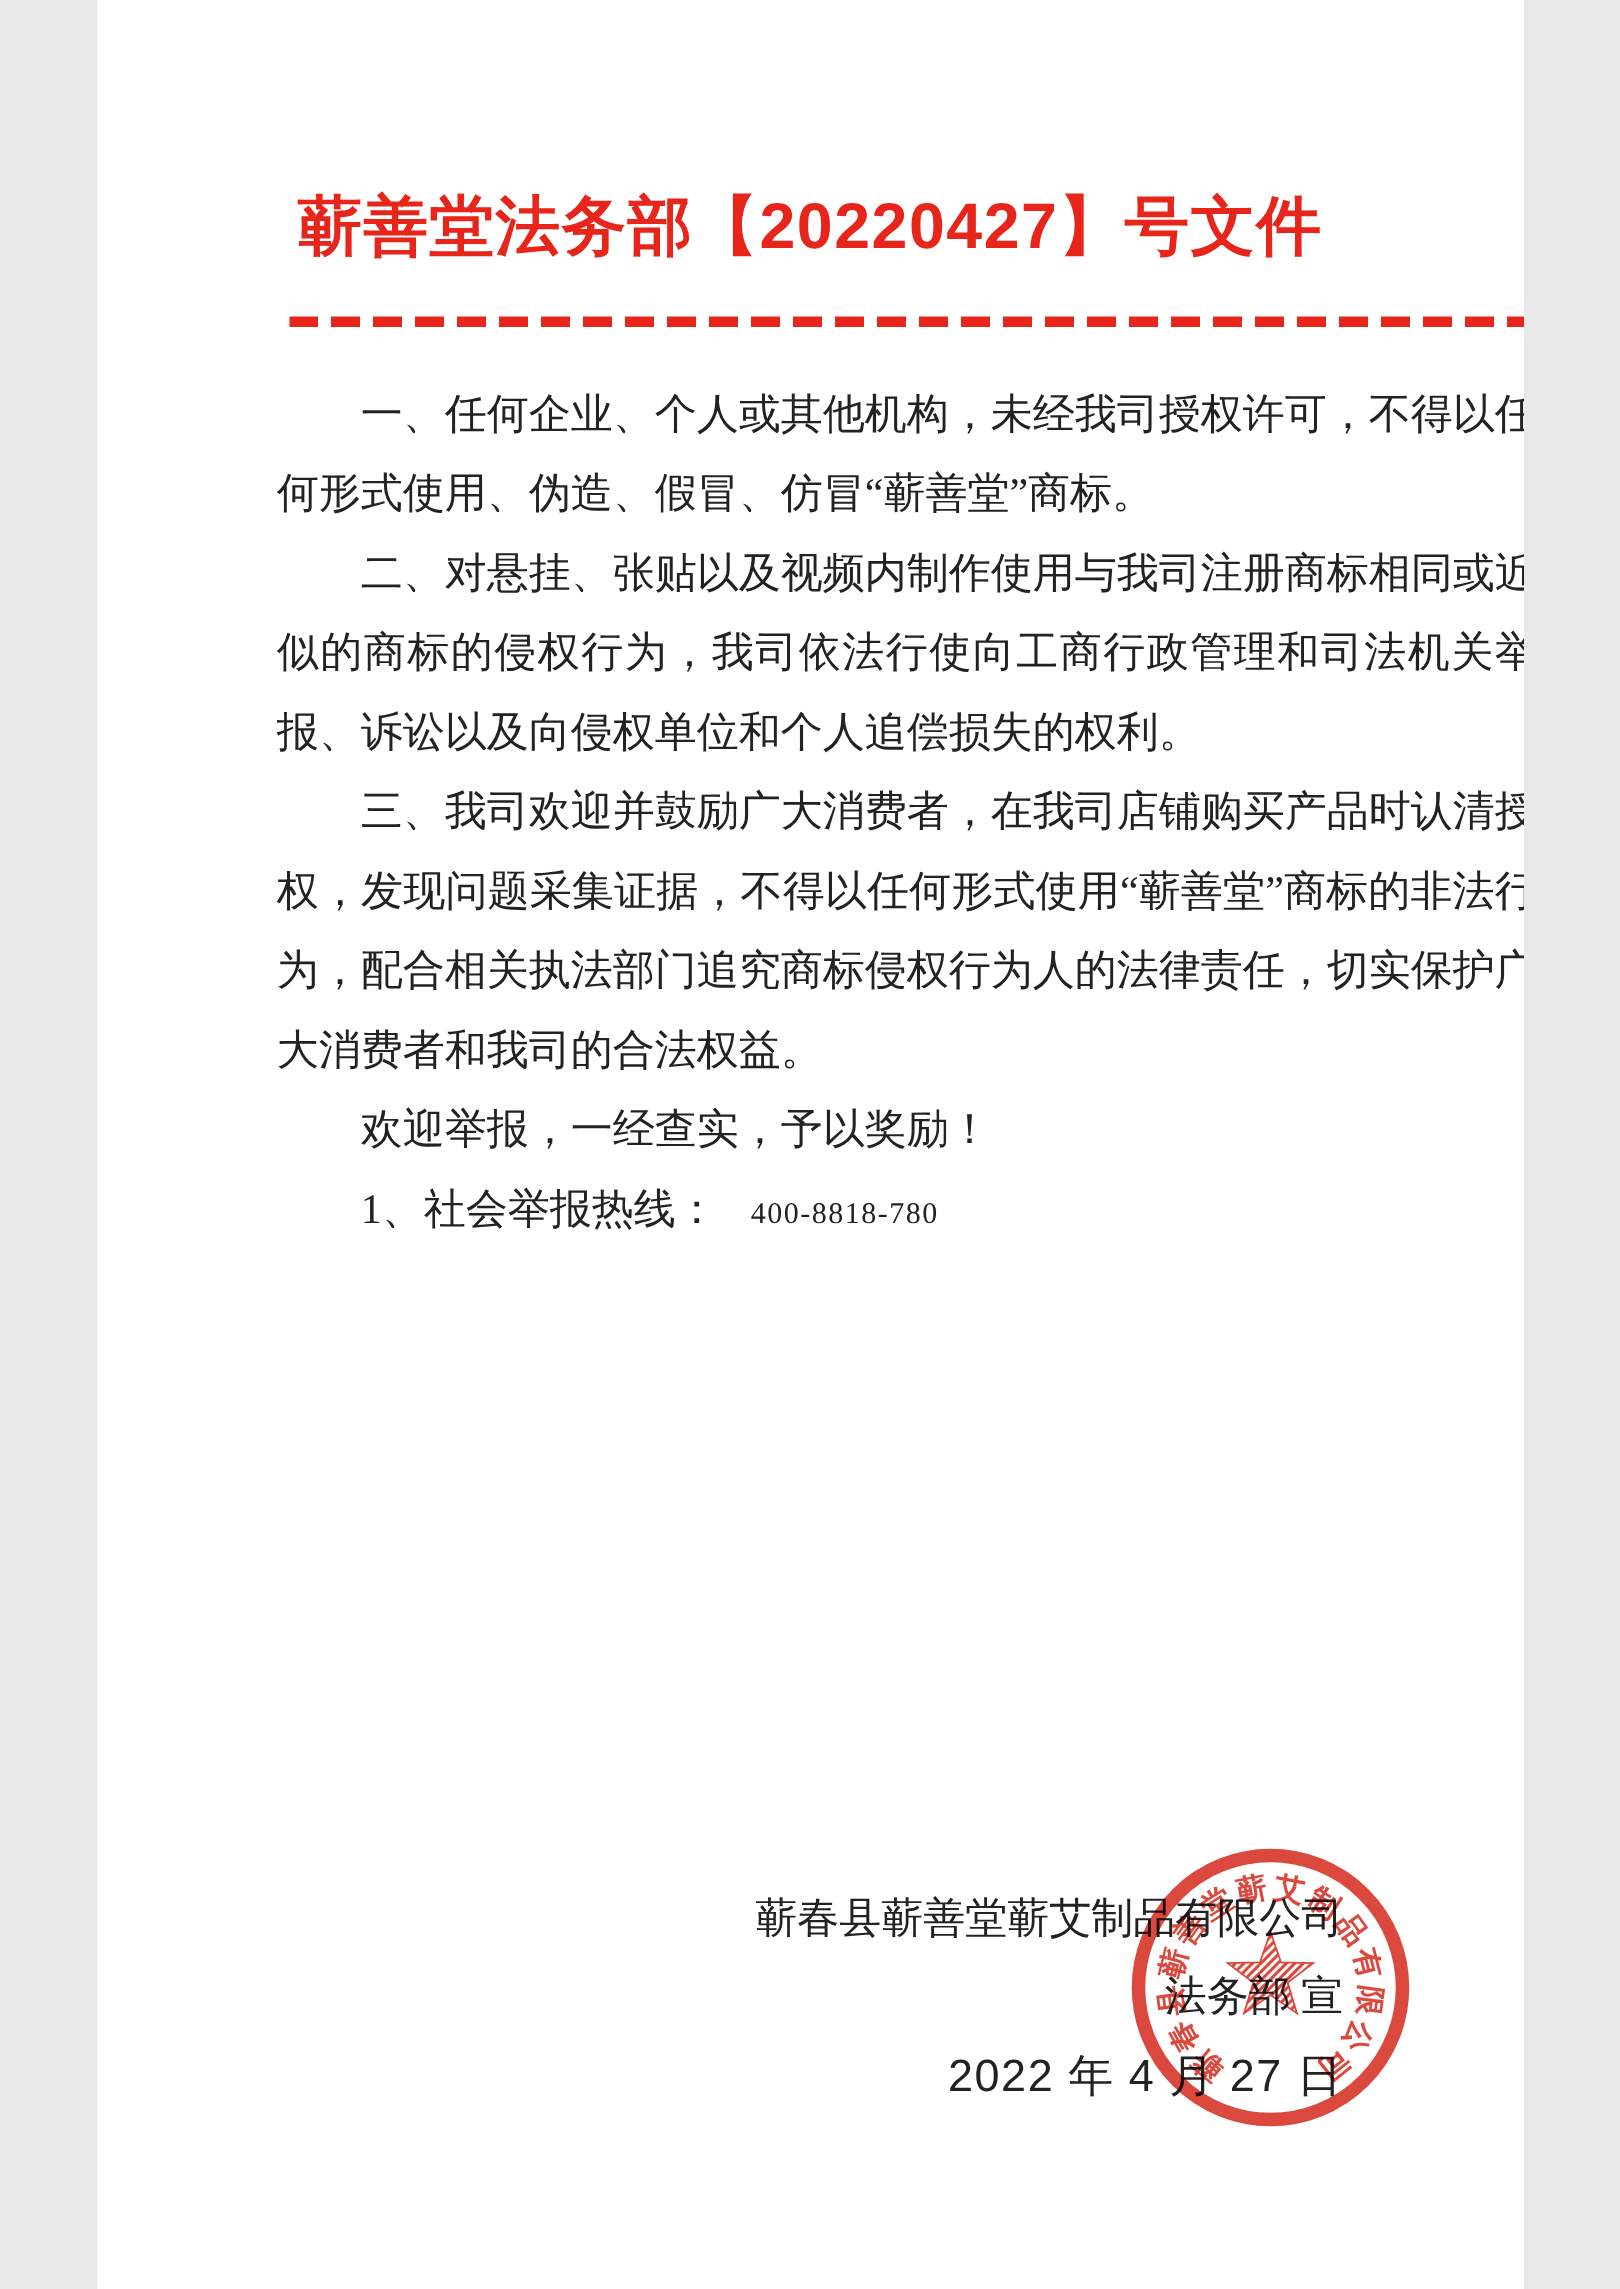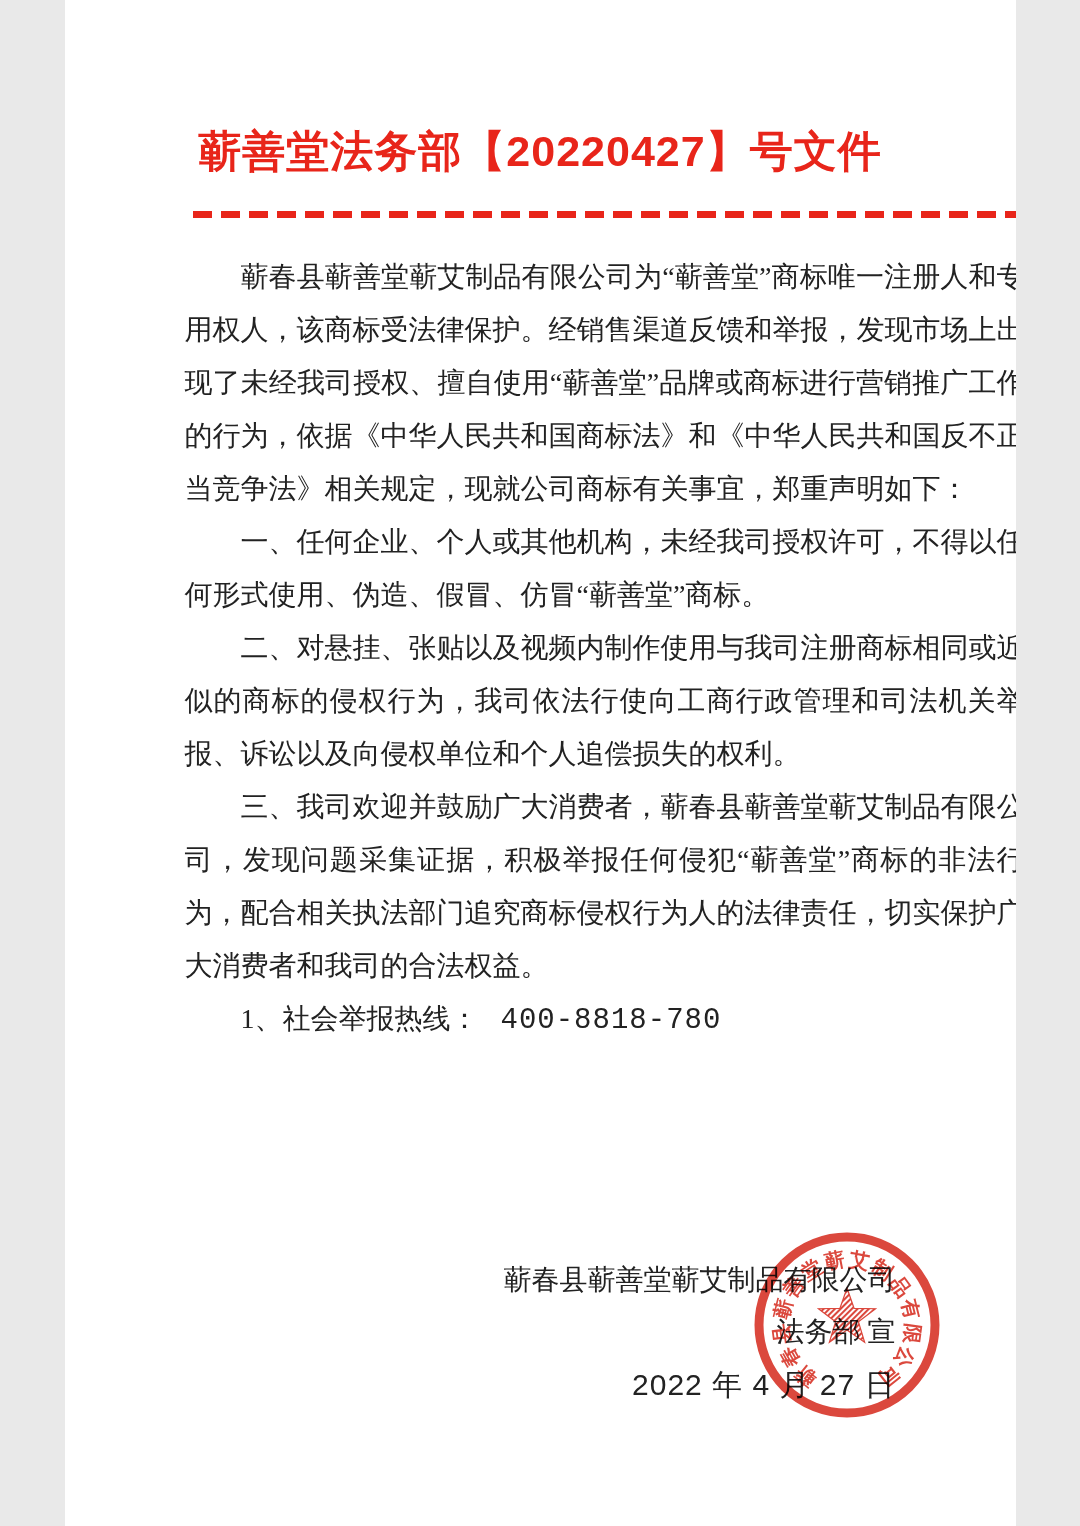--- a/index.html
+++ b/index.html
@@ -33,22 +33,22 @@
   }
   
   .doc-body{
     position:absolute;top:250px;left:120px;width:840px;
     color:#222222;
     font-size:28px;line-height:53px;
     text-align:justify;
   }
   .doc-body p{margin:0;text-indent:56px;}
   .hotline-number{
-    font-family:Liberation Mono, monospace;
-    font-size:29px;letter-spacing:1px;
+    font-family:Liberation Serif, serif;
+    font-size:20px;letter-spacing:1px;
   }
   .hotline-gap{display:inline-block;width:22px;}
   
   .signature{
     position:absolute;top:1254px;left:0;right:120px;
     text-align:right;
     color:#222222;
     font-size:28px;
   }
   .signature .sig-line{line-height:52px;margin:0;}
@@ -76,24 +76,24 @@
 
 <div class="page">
 
   <div class="doc-title">
     <span class="brand">蕲善堂</span><span class="dept">法务部</span><span class="num">【20220427】</span><span class="suffix">号文件</span>
   </div>
 
   <div class="red-divider"></div>
 
   <div class="doc-body">
-    <p>蕲春县蕲善堂蕲艾制品有限公司为“蕲善堂”商标唯一注册人和专用权人，该商标受法律保护。经销售渠道反馈和举报，发现市场上出现了未经我司授权、擅自使用“蕲善堂”品牌或商标进行营销推广工作的行为，依据《中华人民共和国商标法》和《中华人民共和国反不正当竞争法》相关规定，现就公司商标有关事宜，郑重声明如下：</p>
     <p>一、任何企业、个人或其他机构，未经我司授权许可，不得以任何形式使用、伪造、假冒、仿冒“蕲善堂”商标。</p>
     <p>二、对悬挂、张贴以及视频内制作使用与我司注册商标相同或近似的商标的侵权行为，我司依法行使向工商行政管理和司法机关举报、诉讼以及向侵权单位和个人追偿损失的权利。</p>
-    <p>三、我司欢迎并鼓励广大消费者，蕲春县蕲善堂蕲艾制品有限公司，发现问题采集证据，积极举报任何侵犯“蕲善堂”商标的非法行为，配合相关执法部门追究商标侵权行为人的法律责任，切实保护广大消费者和我司的合法权益。</p>
+    <p>三、我司欢迎并鼓励广大消费者，在我司店铺购买产品时认清授权，发现问题采集证据，不得以任何形式使用“蕲善堂”商标的非法行为，配合相关执法部门追究商标侵权行为人的法律责任，切实保护广大消费者和我司的合法权益。</p>
+    <p>欢迎举报，一经查实，予以奖励！</p>
     <p><span>1、社会举报热线：</span><span class="hotline-gap"></span><span class="hotline-number">400-8818-780</span></p>
   </div>
 
   <div class="signature">
     <p class="sig-line">蕲春县蕲善堂蕲艾制品有限公司</p>
     <p class="sig-line">法务部 宣</p>
     <p class="sig-line sig-date">2022 年 4 月 27 日</p>
   </div>
 
   <svg class="seal" viewBox="-95 -95 190 190" aria-hidden="true">

